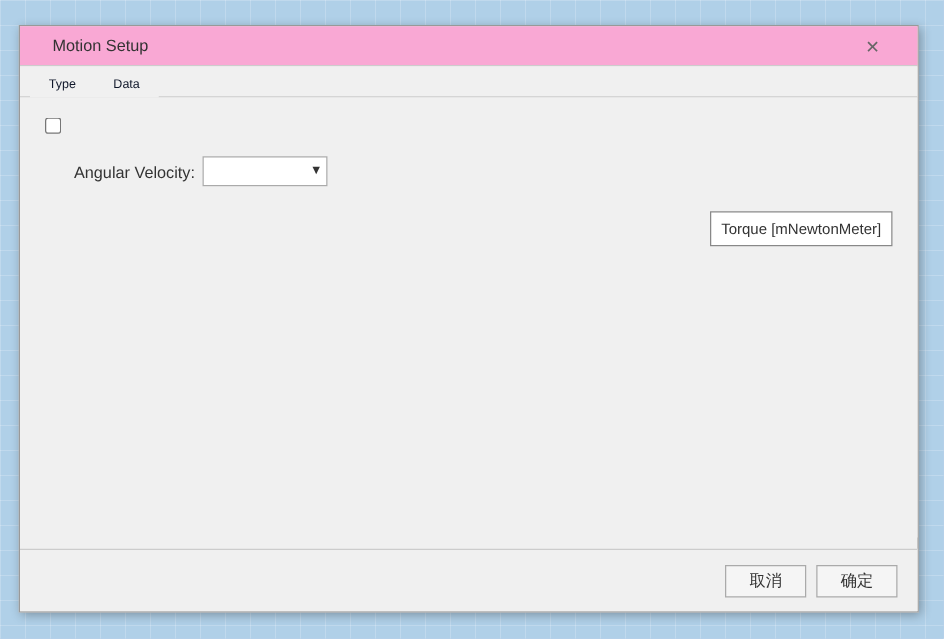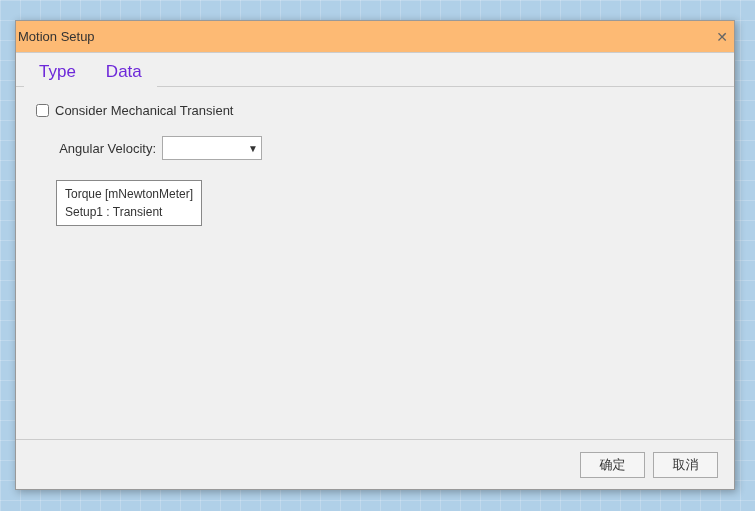--- a/index.html
+++ b/index.html
@@ -39,23 +39,23 @@
       left: 15px;
       width: 720px;
       height: 470px;
       background: #f0f0f0;
       border: 1px solid #999;
       box-shadow: 2px 2px 8px rgba(0,0,0,0.3);
     }
 
     
     .title-bar {
-      background: #fdba74;
+      background: #f9a8d4;
       border-bottom: 1px solid #ccc;
-      padding: 6px 2px;
+      padding: 6px 26px;
       display: flex;
       align-items: center;
       justify-content: space-between;
       height: 32px;
     }
 
     .title-bar-title {
       font-size: 13px;
       color: #333;
       font-weight: normal;
@@ -78,26 +78,26 @@
     .tab-bar {
       display: flex;
       background: #f0f0f0;
       border-bottom: 1px solid #ccc;
       padding: 4px 8px 0 8px;
       gap: 0;
     }
 
     .tab {
       padding: 4px 14px;
-      font-size: 17px;
+      font-size: 10px;
       cursor: pointer;
       border: 1px solid transparent;
       margin-bottom: -1px;
       background: #f0f0f0;
-      color: #6d28d9;
+      color: #0f172a;
     }
 
     .tab.active {
       background: #f0f0f0;
       border: 1px solid #ccc;
       border-bottom: 1px solid #f0f0f0;
       font-weight: normal;
       z-index: 1;
     }
 
@@ -181,20 +181,21 @@
       transform: translateY(-50%);
       pointer-events: none;
       font-size: 10px;
       color: #333;
     }
 
     
     .chart-area {
       margin-top: 20px;
       margin-left: 20px;
+      text-align: right;
     }
 
     .chart-box {
       border: 1px solid #888;
       background: white;
       padding: 4px 8px;
       display: inline-block;
       font-size: 12px;
       color: #333;
       line-height: 1.5;
@@ -246,39 +247,37 @@
 
   <div class="tab-bar">
     <div class="tab">Type</div>
     <div class="tab">Data</div>
   </div>
 
   <div class="content">
 
     <div class="checkbox-row">
       <input type="checkbox" class="checkbox-input" style="">
-      <label class="checkbox-label">Consider Mechanical Transient</label>
     </div>
 
     <div class="form-row">
       <span class="form-label">Angular Velocity:</span>
       <div class="dropdown-wrapper">
         <select class="form-dropdown">
           <option value=""></option>
         </select>
         <span class="dropdown-arrow">▼</span>
       </div>
     </div>
 
     <div class="chart-area">
       <div class="chart-box">
         <div>Torque [mNewtonMeter]</div>
-        <div>Setup1 : Transient</div>
       </div>
     </div>
 
   </div>
 
   <div class="button-bar">
+    <button class="btn">取消</button>
     <button class="btn btn-primary">确定</button>
-    <button class="btn">取消</button>
   </div>
 </div>
 
 </body></html>

